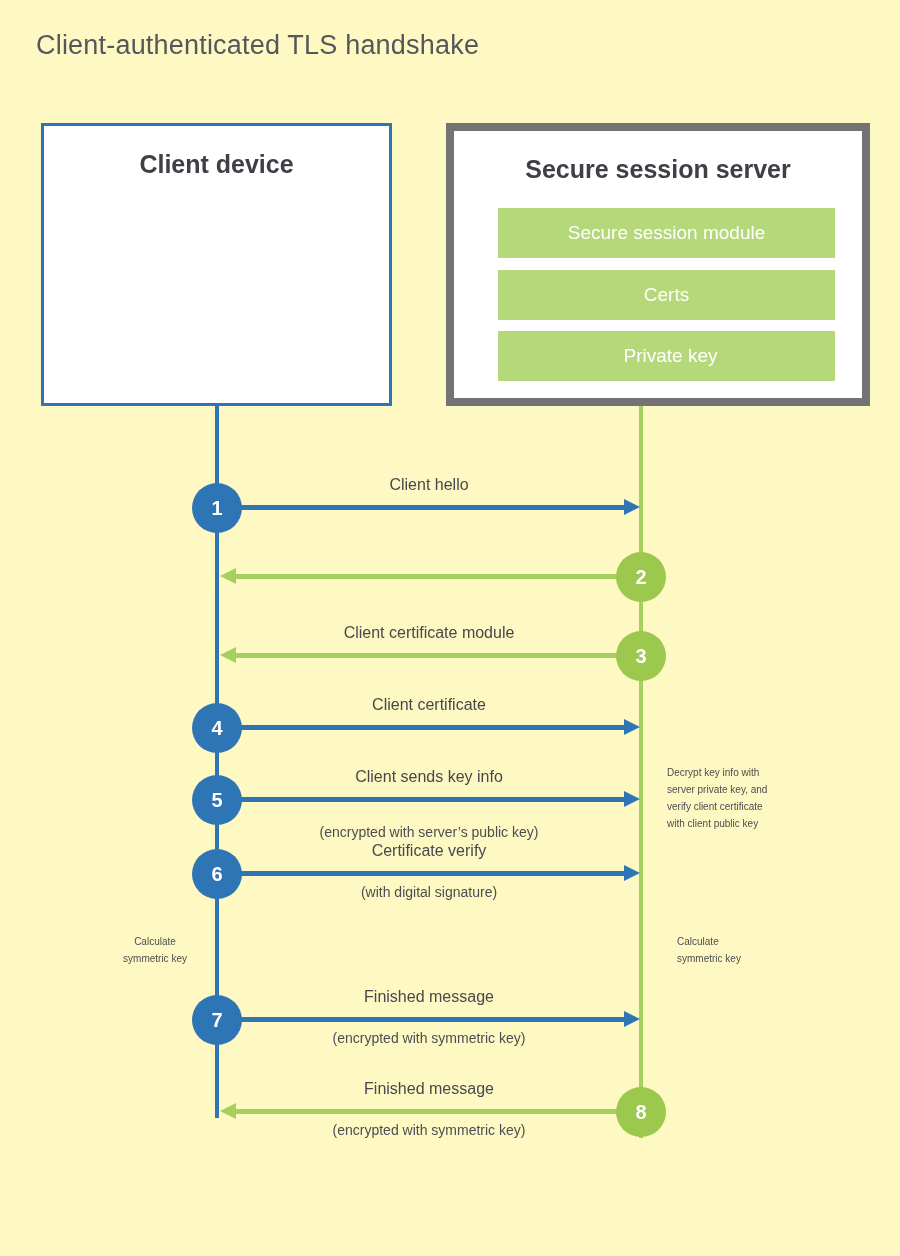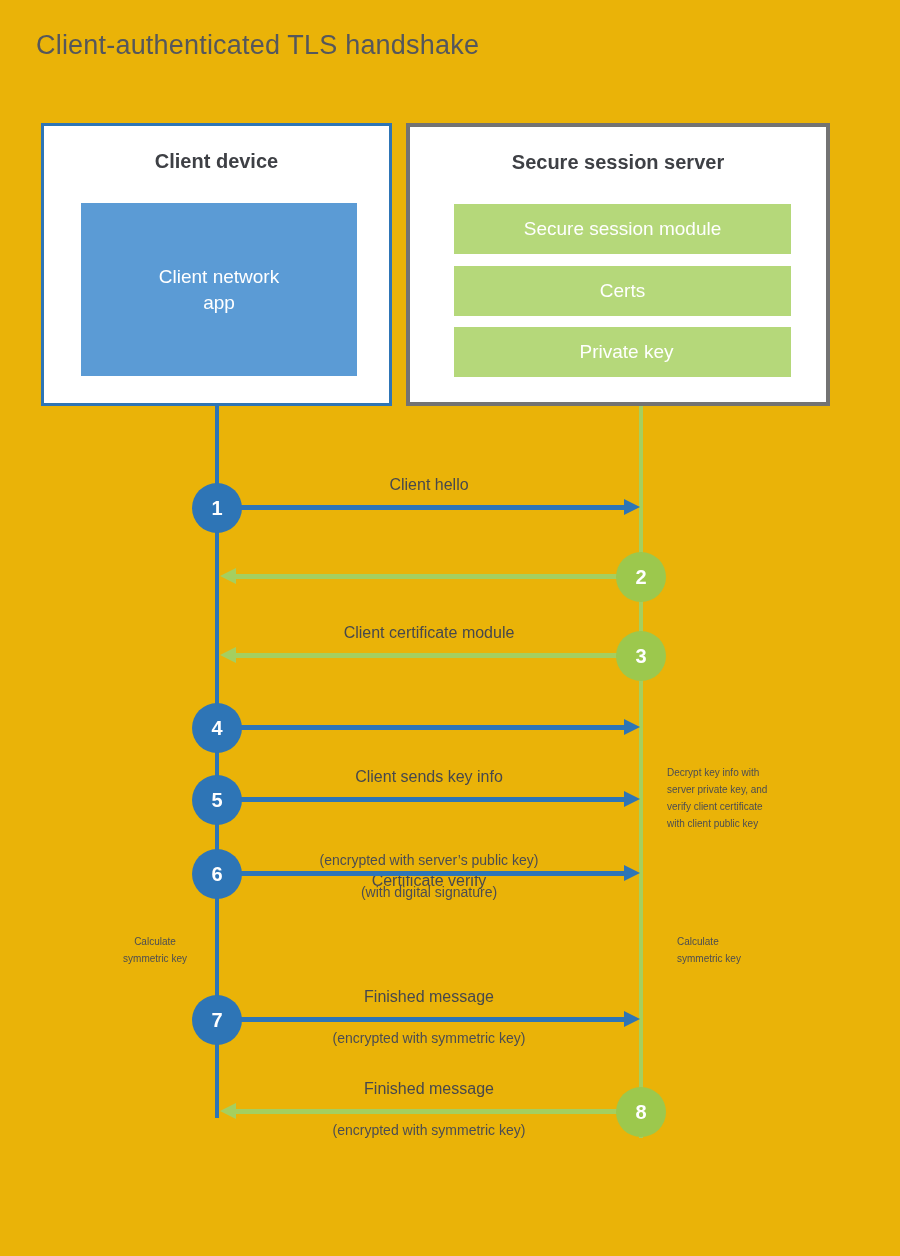--- a/index.html
+++ b/index.html
@@ -1,28 +1,28 @@
 <!DOCTYPE html>
 <html><head>
 <meta charset="utf-8">
 <style>
   * { margin:0; padding:0; box-sizing:border-box; }
   html,body { background:#ffffff; }
   body { font-family:"Liberation Sans","DejaVu Sans",sans-serif; }
-  .canvas { position:relative; width:900px; height:1256px; background:#eab308; overflow:hidden; }
+  .canvas { position:relative; width:900px; height:1256px; background:#fef9c3; overflow:hidden; }
 
   .page-title { position:absolute; left:36px; top:30px; font-size:27px; font-weight:400;
                 color:#55575c; letter-spacing:0.2px; }
 
   
   .box { position:absolute; top:123px; height:283px; background:#fff; }
   .client-box { left:41px; width:351px; border:3px solid #2e75b6; }
-  .server-box { left:406px; width:424px; border:4px solid #737373; }
+  .server-box { left:446px; width:424px; border:8px solid #737373; }
   .box-title { position:absolute; left:0; right:0; top:24px; text-align:center;
-               font-size:20px; font-weight:bold; color:#3e4045; }
+               font-size:25px; font-weight:bold; color:#3e4045; }
 
   .client-app { position:absolute; left:37px; top:77px; width:276px; height:173px;
                 background:#5b9bd5; color:#fff; font-size:19px; line-height:26px;
                 display:flex; align-items:center; justify-content:center; text-align:center;
                 white-space:pre-line; }
 
   .bar { position:absolute; left:44px; width:337px; height:50px; background:#b5d87a;
          color:#fff; font-size:19px; display:flex; align-items:center; justify-content:center; }
   .bar1 { top:77px; } .bar2 { top:139px; } .bar3 { top:200px;padding-left:8px; }
 
@@ -41,25 +41,25 @@
   .arrow.left::before { content:""; position:absolute; right:100%; top:-6px;
         border-top:8px solid transparent; border-bottom:8px solid transparent;
         border-right:16px solid #a5cf5f; }
   .a1 { top:505px; } .a2 { top:574px; } .a3 { top:653px; } .a4 { top:725px; }
   .a5 { top:797px; } .a6 { top:871px; } .a7 { top:1017px; } .a8 { top:1109px; }
 
   
   .msg-label { position:absolute; left:217px; width:424px; text-align:center;
                font-size:16px; color:#47484d; }
   .l1 { top:476px; } .l2 { top:545px; } .l3 { top:624px; } .l4 { top:696px; }
-  .l5 { top:768px;text-align:center; } .l6 { top:872px; } .l7 { top:988px; } .l8 { top:1080px; }
+  .l5 { top:768px;text-align:center; } .l6 { top:842px; } .l7 { top:988px; } .l8 { top:1080px; }
 
   .msg-sub { position:absolute; left:217px; width:424px; text-align:center;
              font-size:14px; color:#4c4d52; }
-  .s5 { top:852px; } .s6 { top:884px; } .s7 { top:1030px; } .s8 { top:1122px; }
+  .s5 { top:824px; } .s6 { top:884px; } .s7 { top:1030px; } .s8 { top:1122px; }
 
   
   .circle { position:absolute; width:50px; height:50px; border-radius:50%;
             display:flex; align-items:center; justify-content:center;
             color:#fff; font-size:20px; font-weight:bold; z-index:3; }
   .circle.blue { background:#2e75b6; left:192px; }
   .circle.green { background:#9cc84d; left:616px; }
   .c1 { top:483px; } .c2 { top:552px; } .c3 { top:631px; } .c4 { top:703px; }
   .c5 { top:775px; } .c6 { top:849px; } .c7 { top:995px; } .c8 { top:1087px; }
 
@@ -72,22 +72,20 @@
 </style>
 </head>
 <body>
 
 <div class="canvas">
 
   <div class="page-title">Client-authenticated TLS handshake</div>
 
   <div class="box client-box">
     <div class="box-title">Client device</div>
-    <div class="client-app">Client network
-app</div>
   </div>
 
   <div class="box server-box">
     <div class="box-title">Secure session server</div>
     <div class="bar bar1">Secure session module</div>
     <div class="bar bar2">Certs</div>
     <div class="bar bar3">Private key</div>
   </div>
 
   <div class="lifeline blue-line"></div>
@@ -97,20 +95,21 @@
   <div class="arrow right a1"></div>
   <div class="circle blue c1">1</div>
 
   <div class="arrow left a2"></div>
   <div class="circle green c2">2</div>
 
   <div class="msg-label l3">Client certificate module</div>
   <div class="arrow left a3"></div>
   <div class="circle green c3">3</div>
 
+  <div class="msg-label l4">Client certificate</div>
   <div class="arrow right a4"></div>
   <div class="circle blue c4">4</div>
 
   <div class="msg-label l5">Client sends key info</div>
   <div class="arrow right a5"></div>
   <div class="msg-sub s5">(encrypted with server’s public key)</div>
   <div class="circle blue c5">5</div>
 
   <div class="msg-label l6">Certificate verify</div>
   <div class="arrow right a6"></div>

